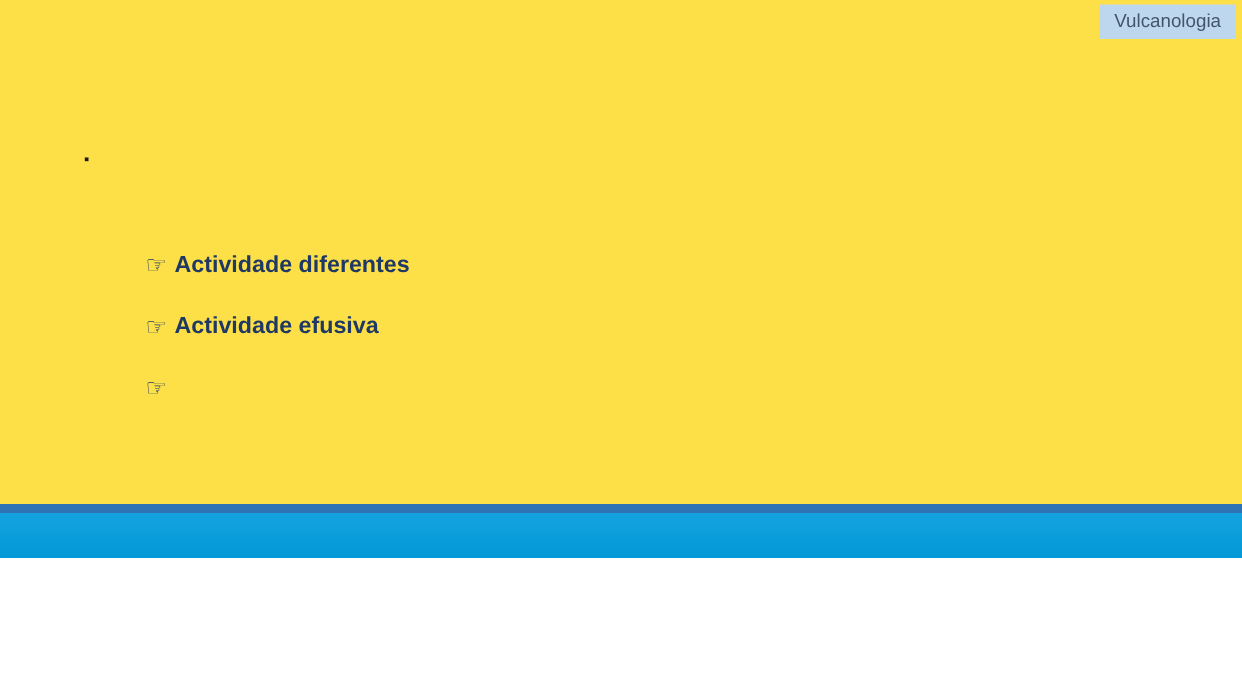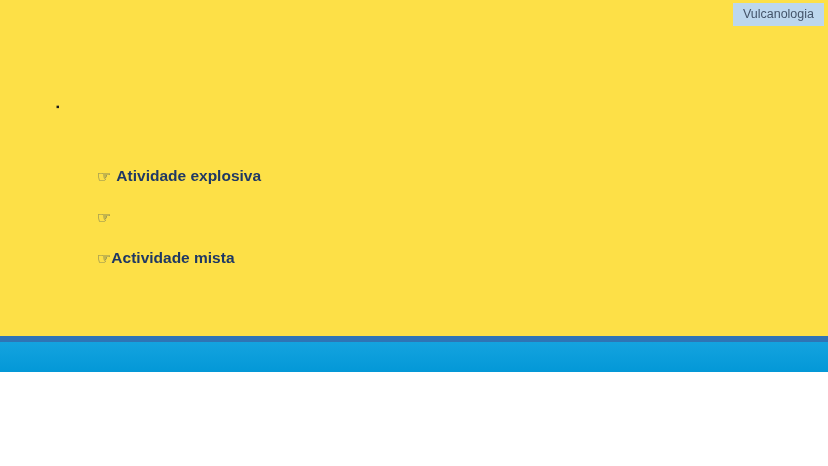--- a/index.html
+++ b/index.html
@@ -107,27 +107,27 @@
   </div>
 
 
   <div class="bullet-row">
     <span class="bullet-marker">▪</span>
   </div>
 
   <ul class="items">
     <li class="item">
       <span class="hand">☞</span>
-      <span>Atividade explosiva</span>
+      <span>Actividade diferentes</span>
     </li>
     <li class="item">
       <span class="hand">☞</span>
+      <span>Actividade efusiva</span>
     </li>
     <li class="item no-gap">
       <span class="hand">☞</span>
-      <span>Actividade mista</span>
     </li>
   </ul>
 
   <div class="footer-stripe"></div>
   <div class="footer-band"></div>
 
 </div>
 
 </body></html>

